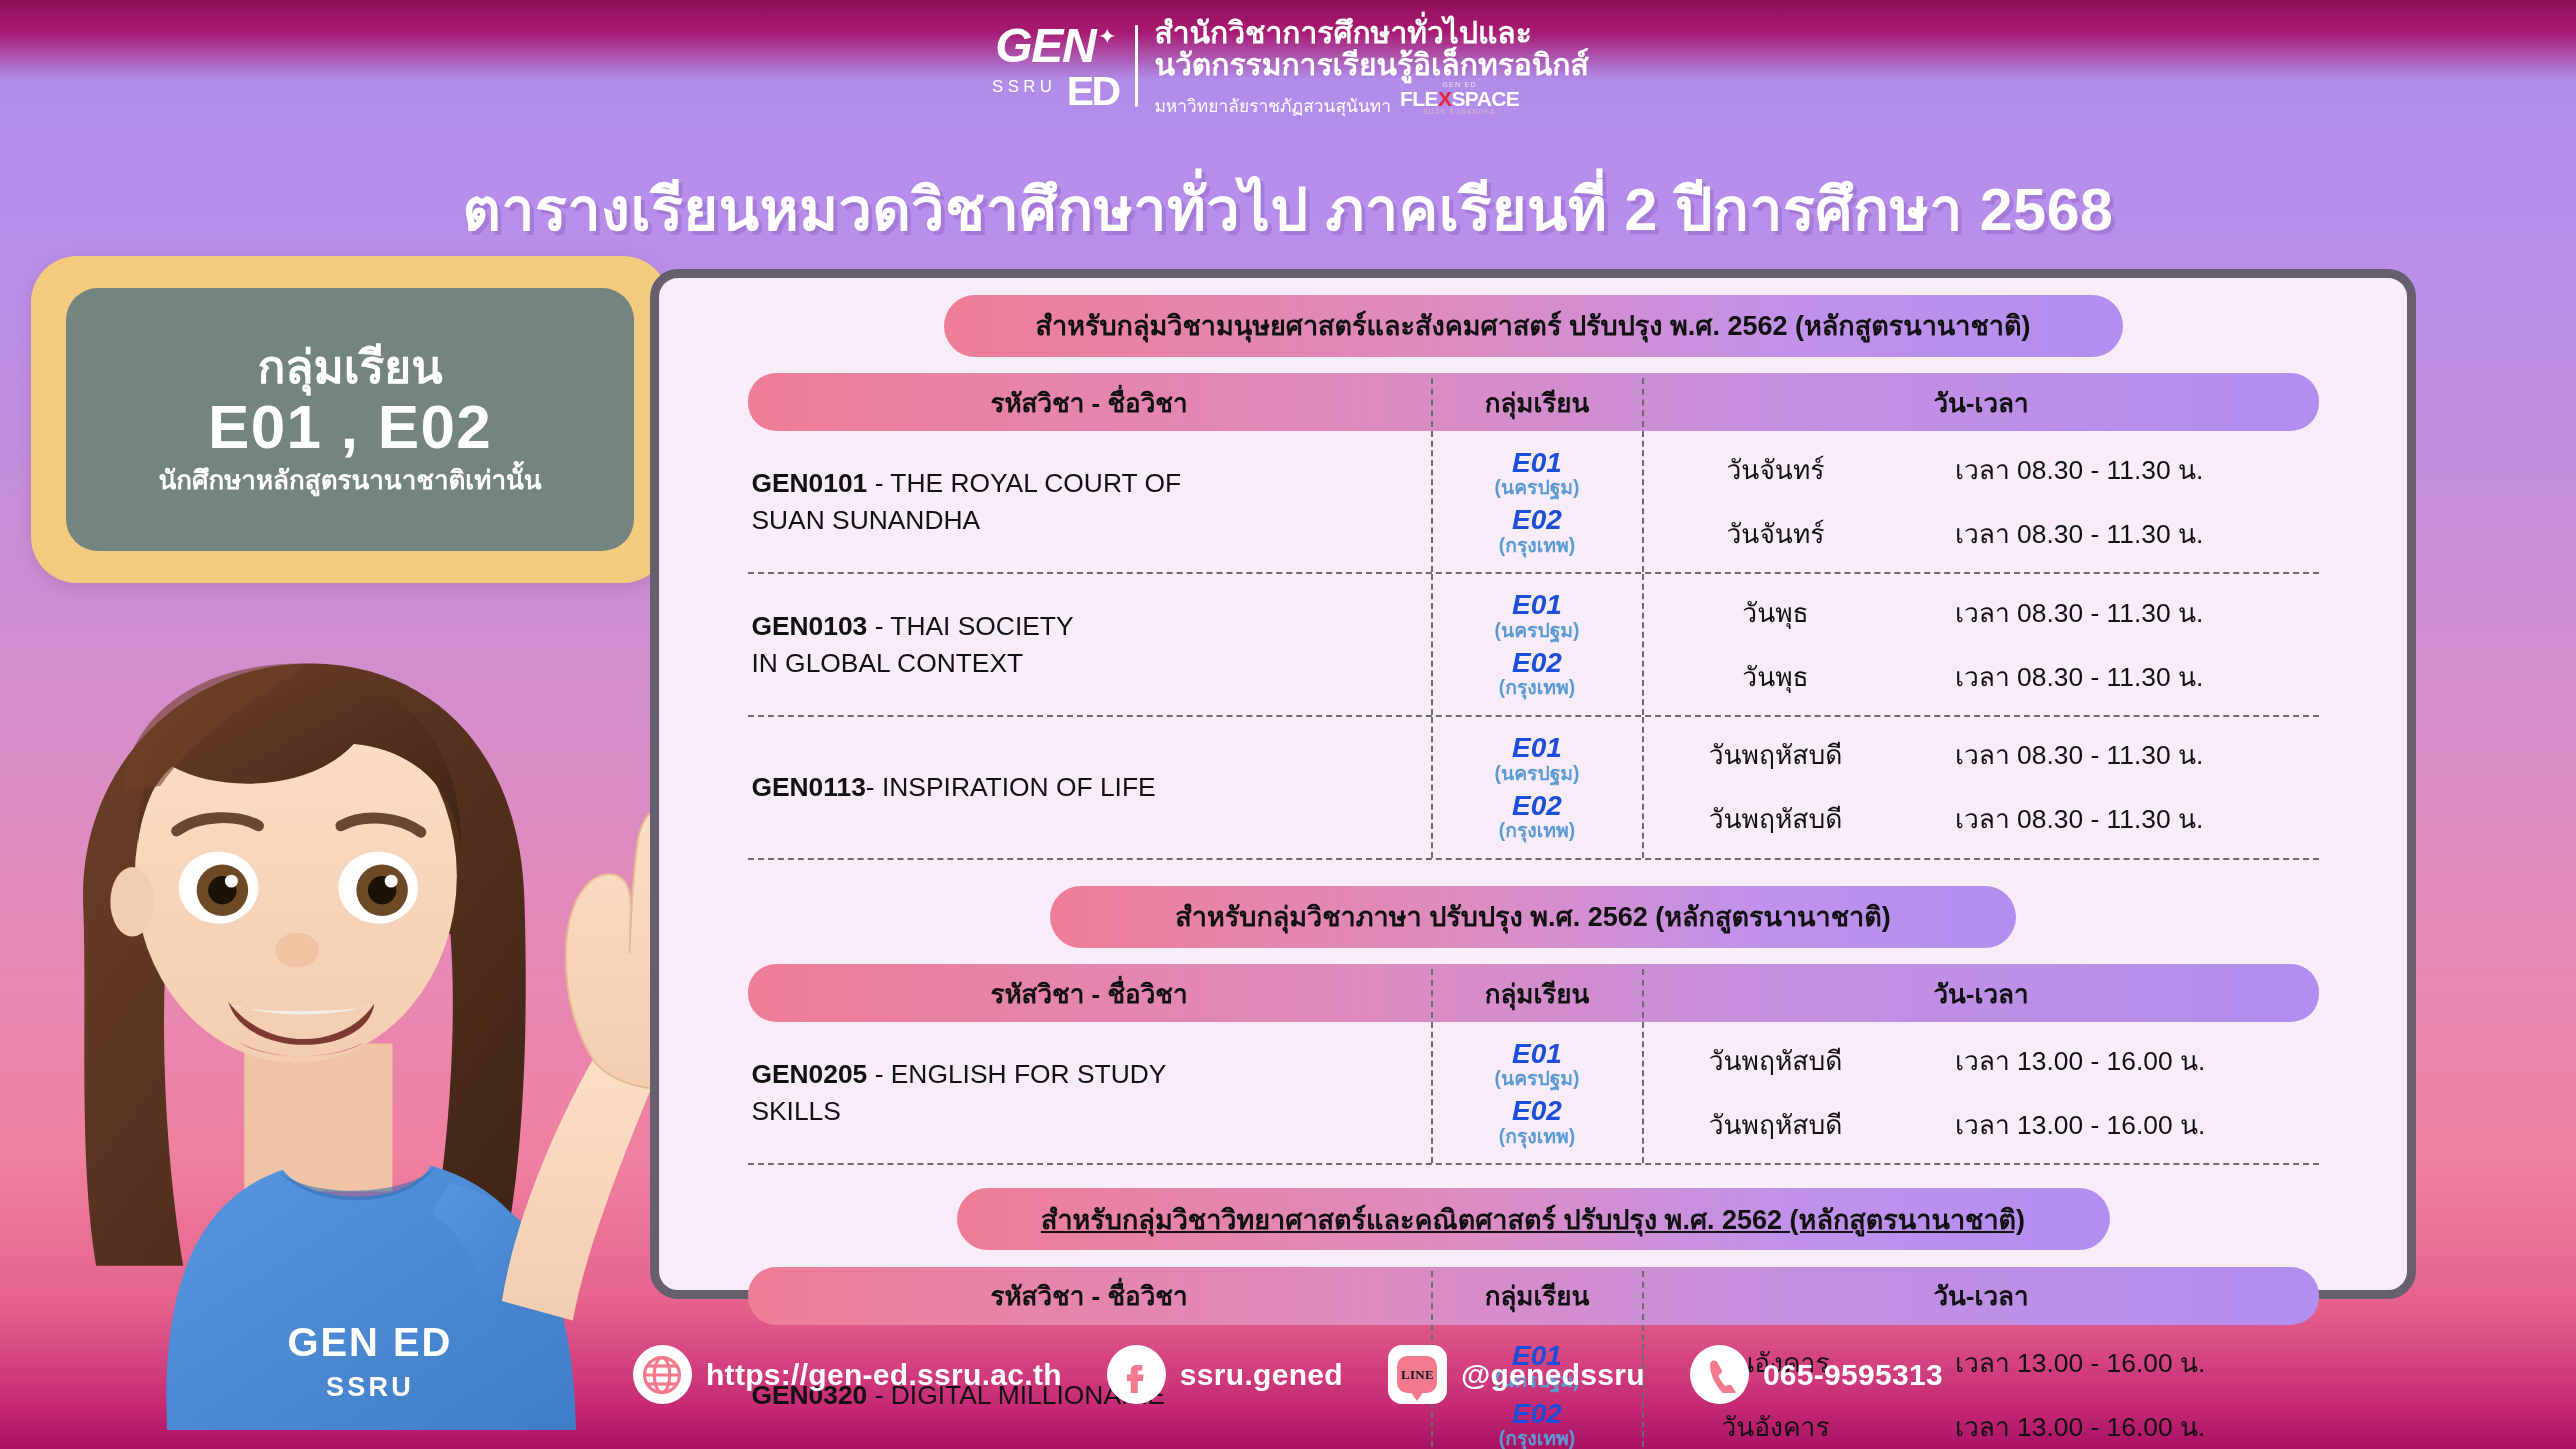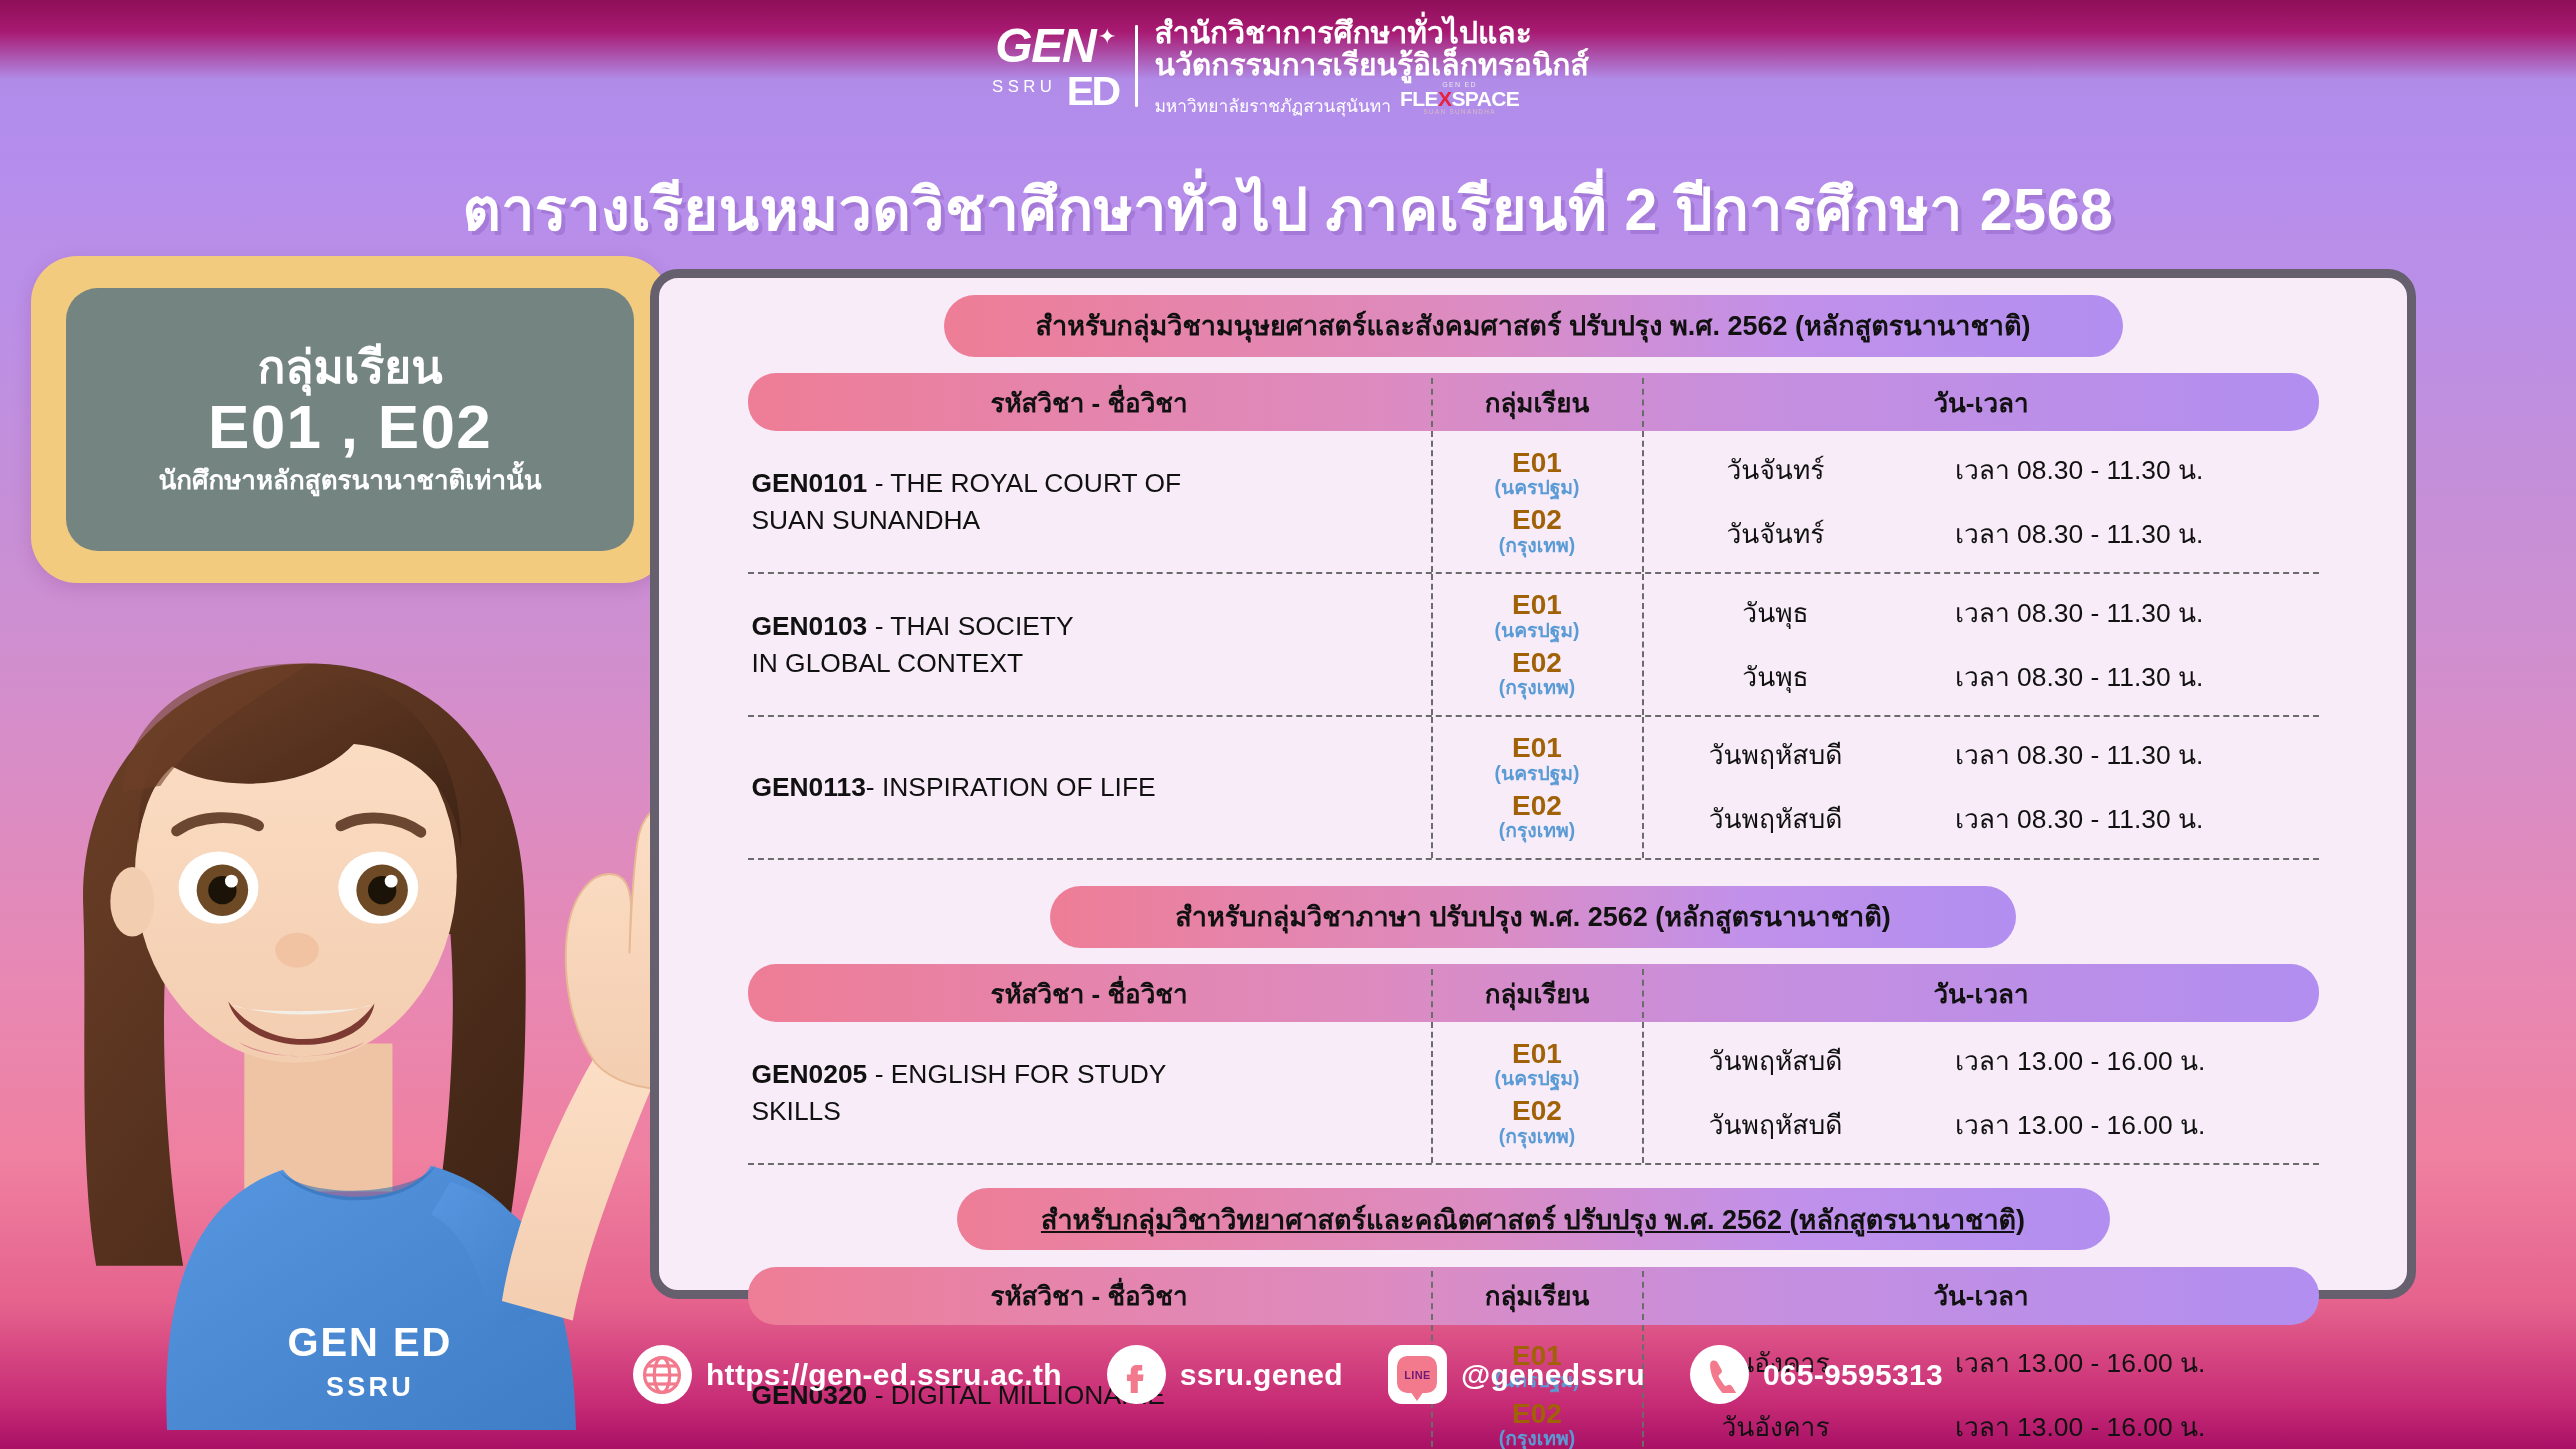--- a/index.html
+++ b/index.html
@@ -100,42 +100,42 @@
   .thead .col-b:before{left:0;} .thead .col-b:after{right:0;}
 
   .trow{display:flex;align-items:stretch;border-bottom:2.6px dashed #6b6b6b;}
   .trow:last-child{border-bottom:2.6px dashed #6b6b6b;}
   .cell-a{width:683px;display:flex;flex-direction:column;justify-content:center;padding:9px 0 9px 3.9px;box-sizing:border-box;}
   .cell-a .line{font-size:26.4px;color:#111;line-height:1.38;white-space:nowrap;}
   .cell-a .code{font-weight:800;}
   .cell-b{width:213px;border-left:2.6px dashed #6b6b6b;border-right:2.6px dashed #6b6b6b;
     display:flex;flex-direction:column;justify-content:center;align-items:center;padding:6.4px 0;box-sizing:border-box;}
   .grp{display:flex;flex-direction:column;align-items:center;line-height:1.0;margin:4.5px 0;}
-  .grp-code{font-size:28px;font-weight:700;color:#a16207;}
+  .grp-code{font-size:28px;font-weight:700;color:#1d4ed8;font-style:italic;}
   .grp-campus{font-size:19.3px;font-weight:700;color:#5b9bd5;margin-top:1.3px;}
   .cell-c{flex:1;display:flex;flex-direction:column;justify-content:center;padding:6.4px 0;box-sizing:border-box;}
   .slot{display:flex;align-items:center;margin:11px 0;font-size:26.4px;color:#111;white-space:nowrap;gap:41px;}
   .slot .day{width:264px;text-align:center;}
   .slot .time{flex:1;text-align:left;padding-left:6.4px;}
 
   
   .footer{
     position:absolute;left:0;right:0;bottom:0;height:149px;
     display:flex;align-items:center;justify-content:center;gap:45px;
   }
   .fitem{display:flex;align-items:center;gap:14px;}
   .fico{width:59px;height:59px;border-radius:50%;background:#fff;
     display:flex;align-items:center;justify-content:center;flex:0 0 auto;}
   .fico.sq{border-radius:14px;}
   .flabel{color:#fff;font-size:30px;font-weight:800;letter-spacing:0.3px;white-space:nowrap;}
   .line-badge{width:40px;height:37px;background:#f3798c;border-radius:10.3px;position:relative;
     display:flex;align-items:center;justify-content:center;}
   .line-badge:after{content:"";position:absolute;bottom:-8.4px;left:13px;
     border-left:7px solid transparent;border-right:7px solid transparent;border-top:10.3px solid #f3798c;}
-  .line-txt{color:#701a75;font-size:11px;font-weight:800;letter-spacing:0.3px;}
+  .line-txt{color:#0f172a;font-size:13px;font-weight:800;letter-spacing:0.3px;font-family:Liberation Serif, serif;}
 
   
   .mascot{position:absolute;left:6.4px;bottom:19.3px;width:760px;height:831px;}
 </style>
 </head>
 <body>
 
 <div class="logo-wrap">
   <div class="logo-mark">
     <div class="logo-gen">

